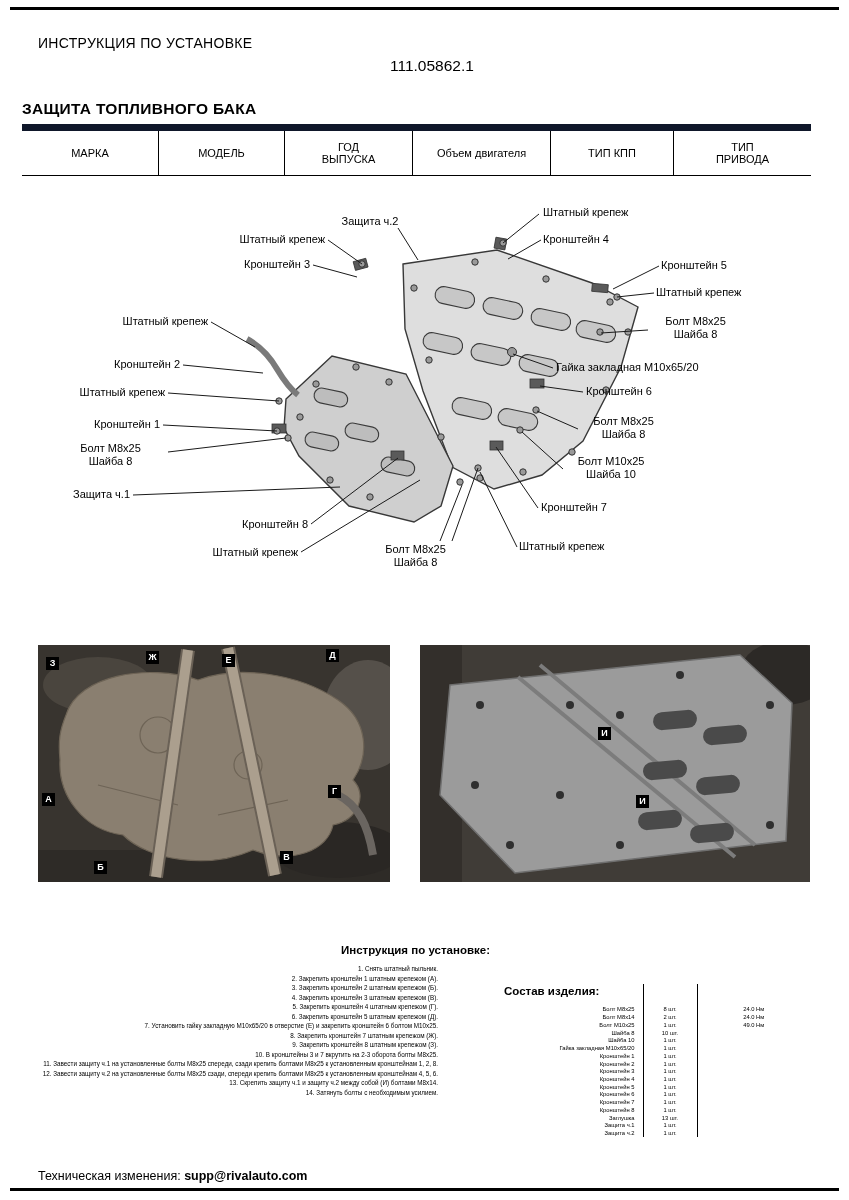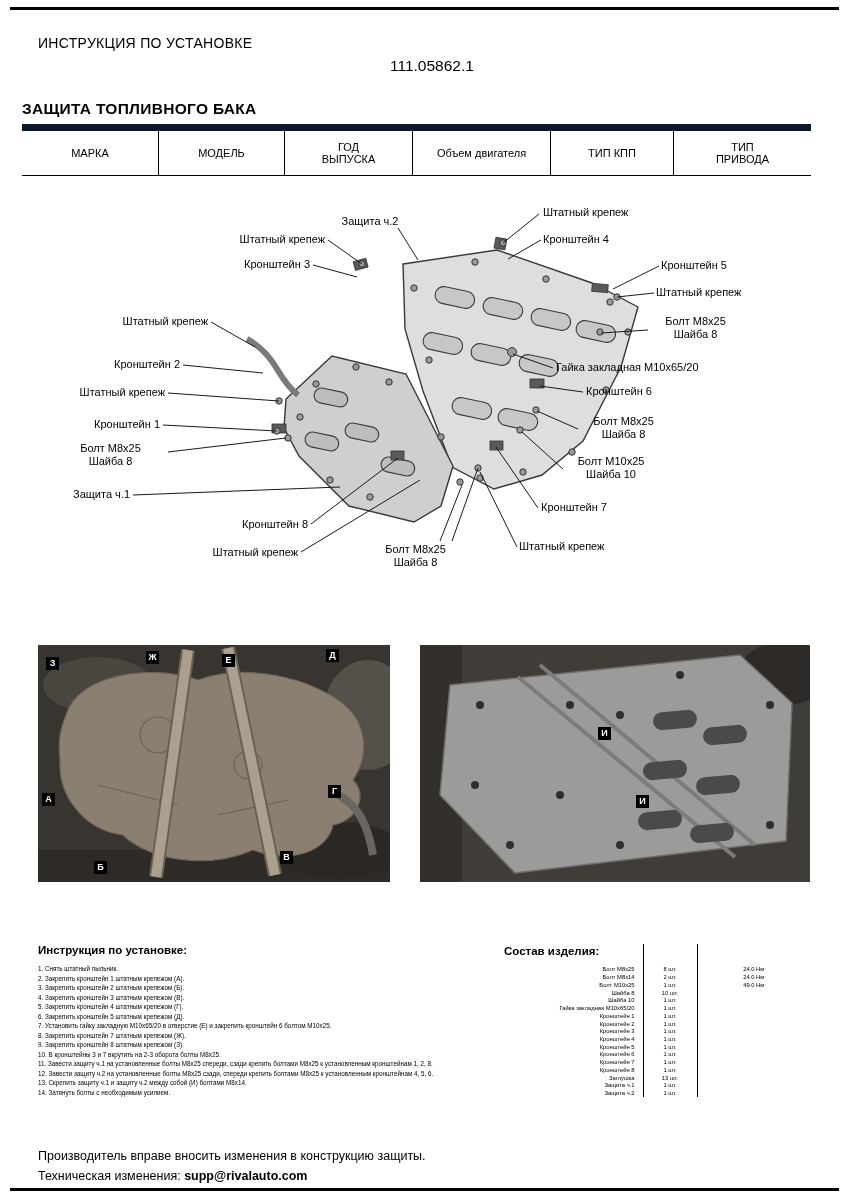--- a/index.html
+++ b/index.html
@@ -23,27 +23,27 @@
   .diagram{position:absolute;left:0;top:195px;width:849px;height:430px;}
   .diagram svg{position:absolute;left:0;top:0;}
   .dlabel{position:absolute;font-size:11px;line-height:13px;white-space:pre-line;}
 
   .photo{position:absolute;overflow:hidden;background:#3a3733;}
   .photo-left{left:38px;top:645px;width:352px;height:237px;}
   .photo-right{left:420px;top:645px;width:390px;height:237px;}
   .marker{position:absolute;width:13px;height:13px;background:#000;color:#fff;font-size:9px;
           font-weight:bold;display:flex;align-items:center;justify-content:center;line-height:1;}
 
-  .instructions{position:absolute;left:38px;top:944px;width:452px;}
+  .instructions{position:absolute;left:38px;top:944px;width:452px;text-align:right;}
   .instructions-heading{font-size:11.5px;font-weight:bold;margin:0 0 9px 0;}
   .steps{width:400px;}
   .step{font-size:6.3px;line-height:1.42;margin-bottom:.6px;}
 
   .parts{position:absolute;left:490px;top:944px;width:320px;}
-  .parts-table{border-collapse:collapse;width:320px;table-layout:fixed;}
+  .parts-table{border-collapse:collapse;width:320px;table-layout:fixed;margin-top:40px;}
   .parts-table td{text-align:center;}
   .parts-table td+td{border-left:1px solid #000;}
   .pt-heading td{font-size:11.5px;font-weight:bold;text-align:left;height:20px;vertical-align:top;}
   .pt-heading td:first-child{padding-left:14px;}
   .pt-header td{border-top:1px solid #000;border-bottom:1px solid #000;font-size:10px;height:20px;
                 vertical-align:middle;}
   .pt-row td{font-size:5.8px;line-height:1.2;padding:.4px 2px;}
   .pt-row td:first-child{text-align:right;padding-right:8px;}
 
   .footer-line1{position:absolute;left:38px;top:1149px;font-size:12.5px;}
@@ -379,17 +379,16 @@
           </tr>
       <tr class="pt-row">
             <td>Защита ч.2</td>
             <td>1 шт.</td>
             <td></td>
           </tr>
     </tbody>
       </table>
   </div>
 
-  <div class="footer-line1">Производитель вправе вносить изменения в конструкцию защиты.</div>
   <div class="footer-line2"><span>Техническая изменения: </span><a href="#" class="email">supp@rivalauto.com</a></div>
 
   <div class="rule bottom"></div>
 </div>
 
 </body></html>

